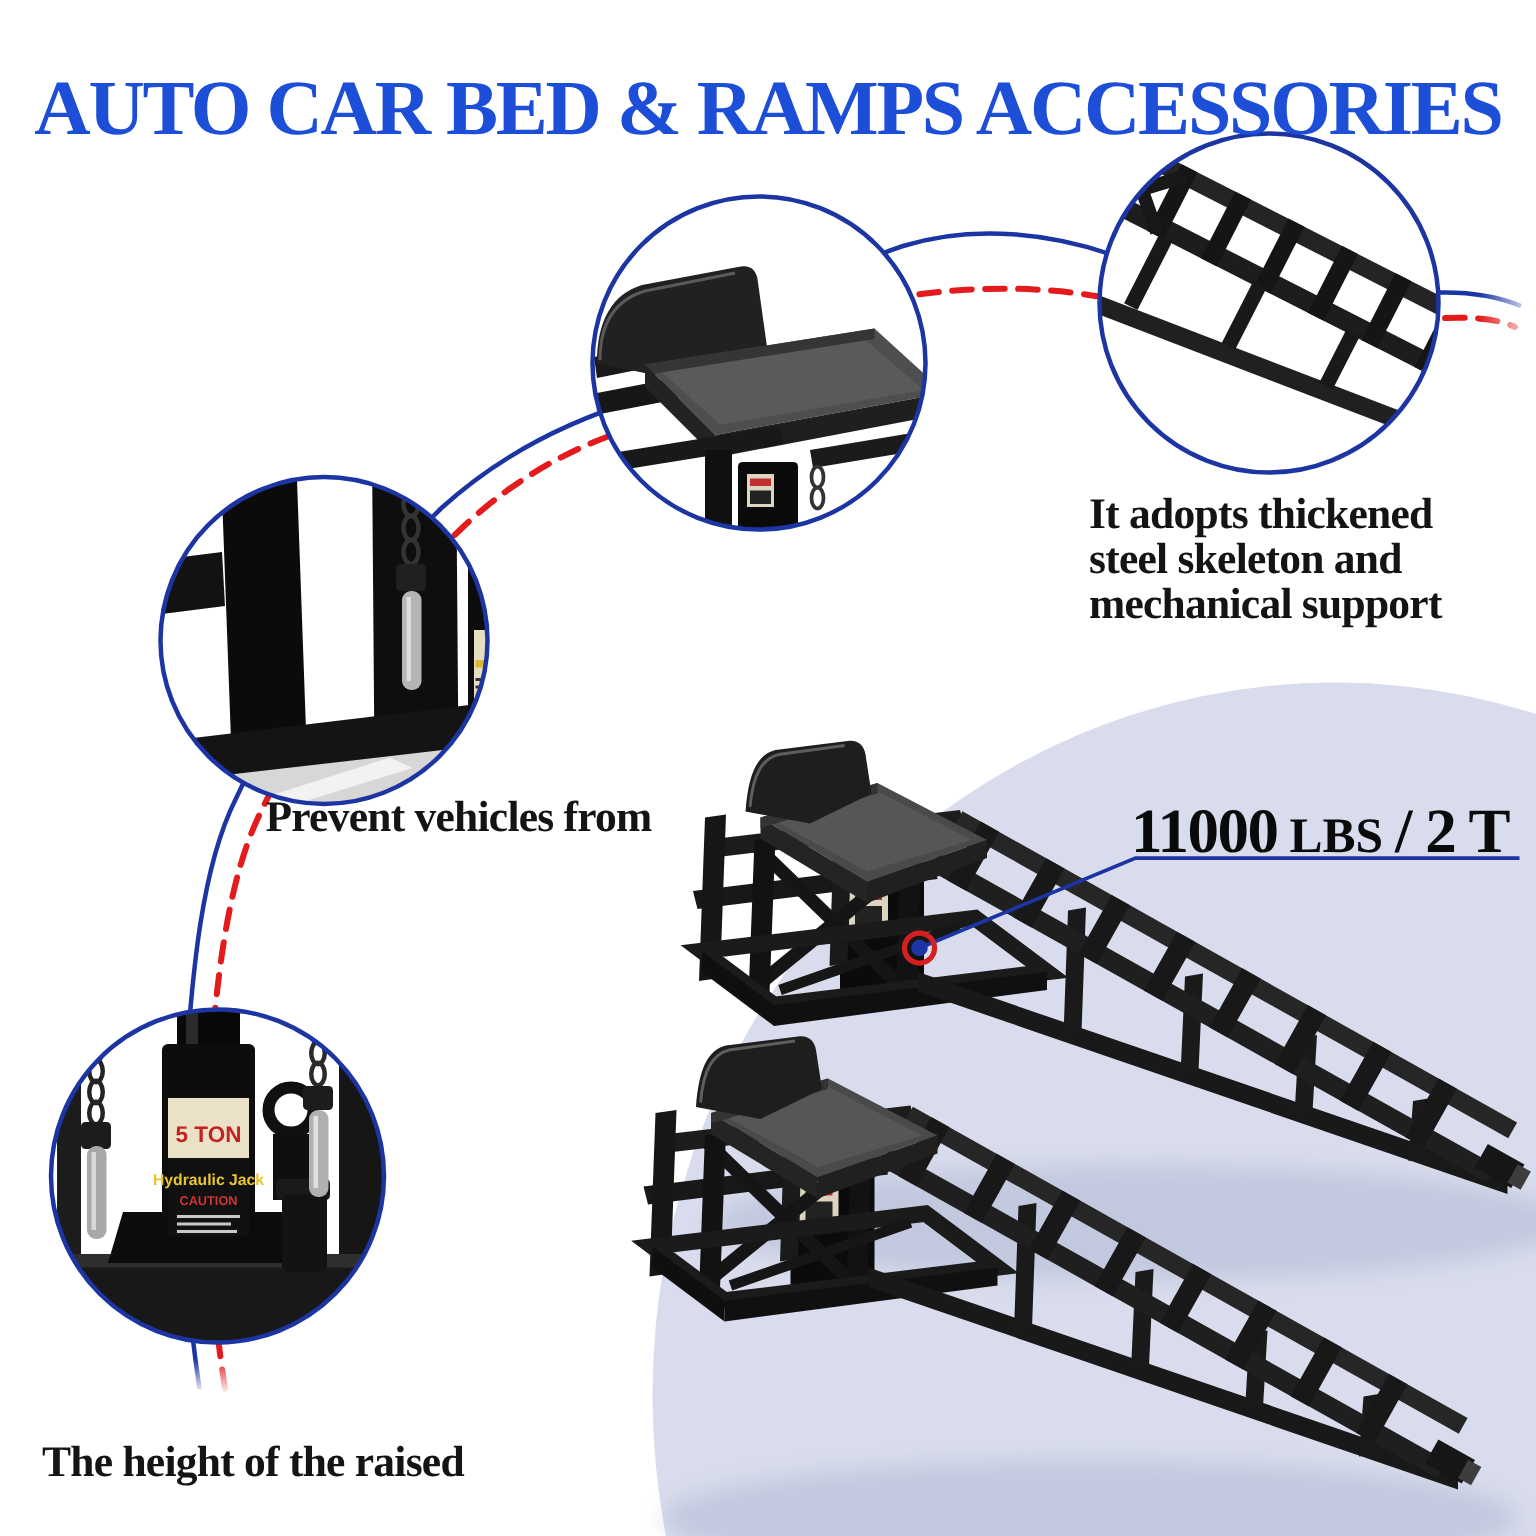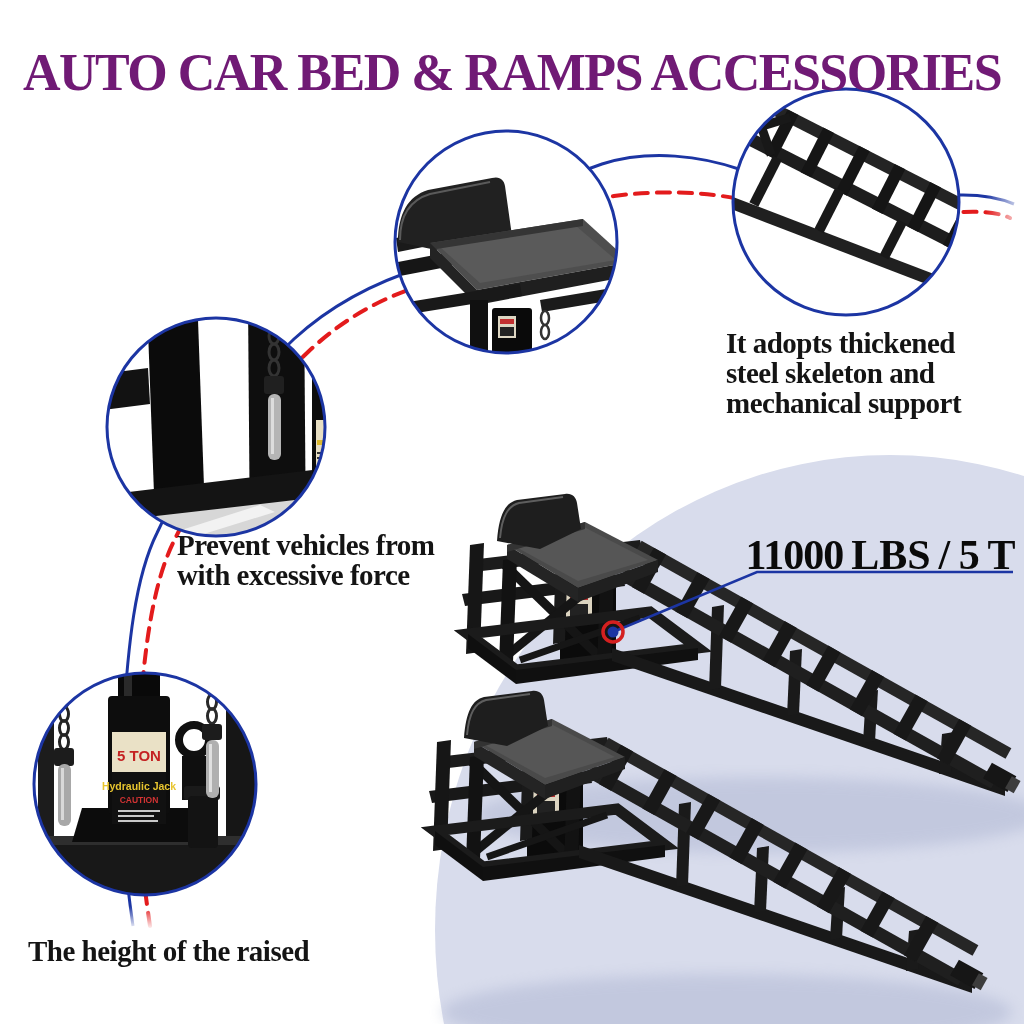--- a/index.html
+++ b/index.html
@@ -1,30 +1,30 @@
 <!DOCTYPE html>
 <html><head>
 <meta charset="utf-8">
 <style>
   html,body{margin:0;padding:0;background:#ffffff;}
   #canvas{position:relative;width:1024px;height:1024px;overflow:hidden;background:#ffffff;
           font-family:"Liberation Serif", serif;}
   #scene{position:absolute;left:0;top:0;z-index:1;}
   .txt{position:absolute;z-index:3;color:#141414;font-weight:700;}
   #title{left:0;top:12px;width:1024px;text-align:center;font-size:52px;letter-spacing:-1.5px;
-         color:#701a75;line-height:1.0;}
+         color:#1d4ed8;line-height:1.0;}
   .caption{font-size:29px;line-height:1.04;letter-spacing:-0.5px;}
   #cap-braking{left:398px;top:366px;width:340px;}
   #cap-skeleton{left:726px;top:328px;width:300px;}
   #cap-overrun{left:177px;top:530px;width:320px;}
-  #cap-height{left:28px;top:936px;width:410px;}
+  #cap-height{left:28px;top:960px;width:410px;}
   #weight-label{left:744px;top:503px;width:280px;text-align:center;font-size:30px;color:#0a0a0a;}
   #weight-value{left:730px;top:531px;width:300px;text-align:center;font-size:42px;color:#0a0a0a;
                 letter-spacing:-1px;white-space:nowrap;}
-  #weight-value .unit{font-size:42px;letter-spacing:0;text-align:center;}
+  #weight-value .unit{font-size:33px;letter-spacing:0;text-align:center;}
   #weight-value span{margin:0 4px;}
 </style>
 </head>
 <body>
 
 <div id="canvas">
 
 <svg id="scene" width="1024" height="1024" viewBox="0 0 1024 1024">
   <defs>
     <clipPath id="clipTR">
@@ -259,22 +259,21 @@
 
 
   <div class="txt caption" id="cap-skeleton">
     <div>It adopts thickened</div>
     <div>steel skeleton and</div>
     <div>mechanical support</div>
   </div>
 
   <div class="txt caption" id="cap-overrun">
     <div>Prevent vehicles from</div>
-    <div>with excessive force</div>
   </div>
 
   <div class="txt caption" id="cap-height">
     <div>The height of the raised</div>
   </div>
 
-  <div class="txt" id="weight-value"><span>11000</span><span class="unit">LBS</span><span>/ 5 T</span></div>
+  <div class="txt" id="weight-value"><span>11000</span><span class="unit">LBS</span><span>/ 2 T</span></div>
 
 </div>
 
 </body></html>

